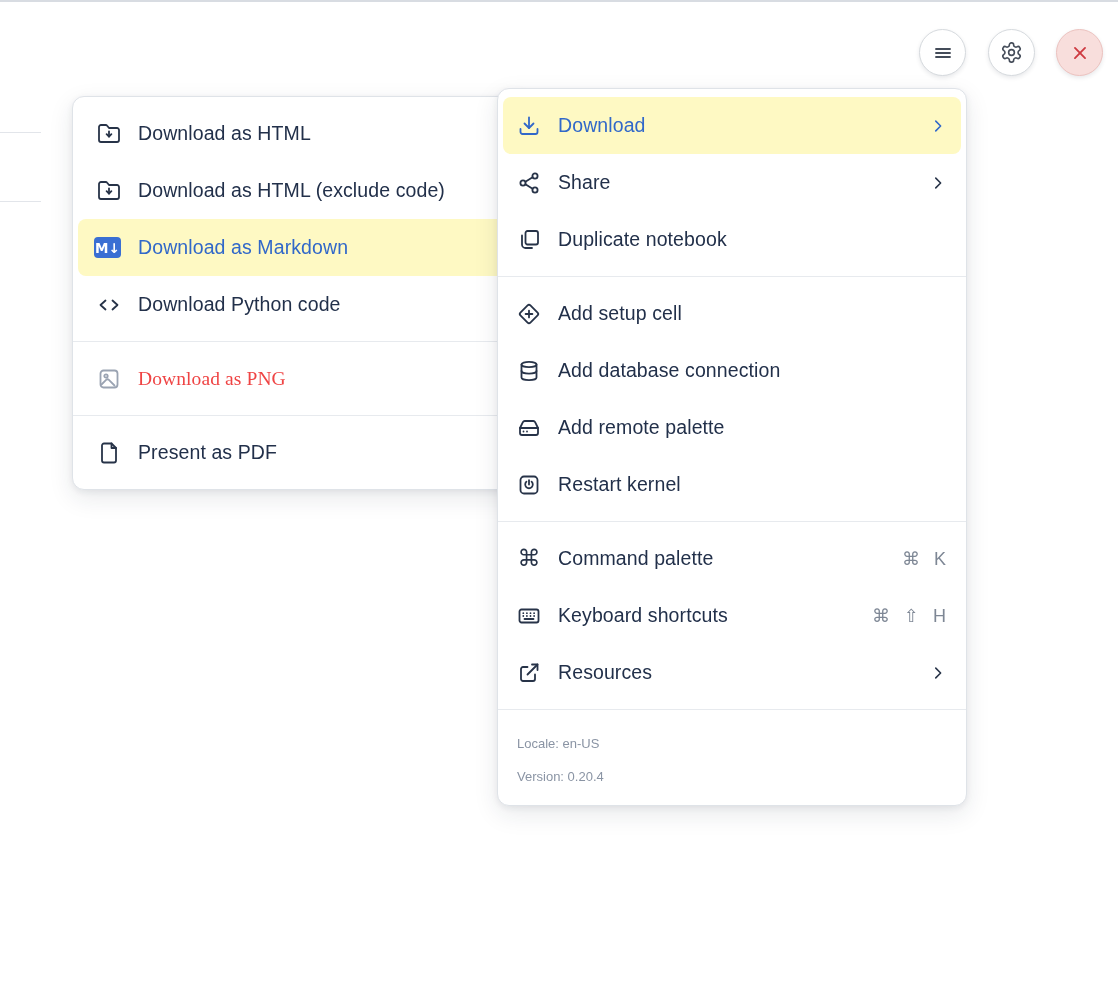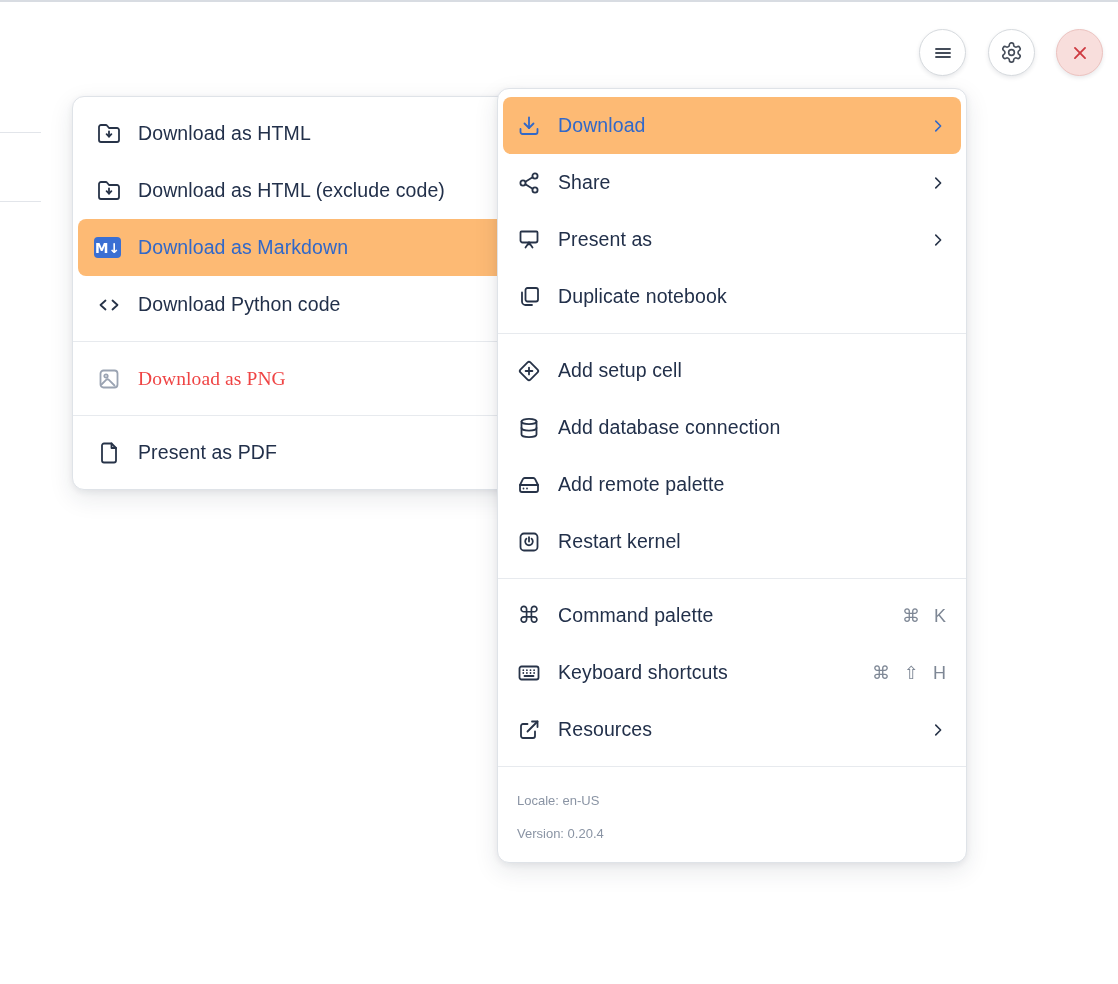--- a/index.html
+++ b/index.html
@@ -42,21 +42,21 @@
     display:flex; align-items:center; height:57px;
     margin:0 5px; border-radius:8px; gap:17px;
     font-size:19.5px; letter-spacing:.1px; color:#22304a; cursor:pointer;
     white-space:nowrap;
   }
   #download-submenu .row { padding:0 19px; }
   #main-menu .row { padding:0 14px; }
 
   .row .ic { width:24px; height:24px; flex:none; display:flex; align-items:center; justify-content:center; }
   .row svg.glyph { stroke:#273348; }
-  .row.selected { background:#fdba74; color:#3168c9; }
+  .row.selected { background:#fef9c3; color:#3168c9; }
   .row.selected svg.glyph, .row.selected svg.chev { stroke:#3168c9; }
   .row.disabled { color:#ef4444; cursor:default;font-family:Liberation Serif, serif; }
   .row.disabled svg.glyph { stroke:#9aa3b2; }
 
   svg.glyph, svg.chev { fill:none; stroke-linecap:round; stroke-linejoin:round; }
   svg.glyph { stroke-width:1.8; }
   svg.chev  { stroke:#273348; stroke-width:2.1; }
 
   .trail { margin-left:auto; display:flex; align-items:center; }
   .shortcut { margin-left:auto; color:#7e8795; font-size:18px; word-spacing:7px; letter-spacing:1px; }
@@ -198,35 +198,20 @@
       </svg>
     </span>
     <span>Share</span>
     <span class="trail">
       <svg class="chev" width="18" height="18" viewBox="0 0 24 24">
           <path d="m9 5.5 6.5 6.5L9 18.5"></path>
         </svg>
     </span>
   </div>
 
-  <div class="row">
-    <span class="ic">
-      <svg class="glyph" width="24" height="24" viewBox="0 0 24 24">
-        <path d="M20.5 4.5v8a2 2 0 0 1-2 2h-13a2 2 0 0 1-2-2v-8a1 1 0 0 1 1-1h15a1 1 0 0 1 1 1Z"></path>
-        <path d="m8.5 19.5 3.5-5 3.5 5"></path>
-          <path d="M12 14.5v2"></path>
-      </svg>
-    </span>
-    <span>Present as</span>
-    <span class="trail">
-      <svg class="chev" width="18" height="18" viewBox="0 0 24 24">
-          <path d="m9 5.5 6.5 6.5L9 18.5"></path>
-        </svg>
-    </span>
-  </div>
 
   <div class="row">
     <span class="ic">
       <svg class="glyph" width="24" height="24" viewBox="0 0 24 24">
         <rect x="8.5" y="3" width="12.5" height="13.5" rx="2"></rect>
         <path d="M5 7.5v9A3.5 3.5 0 0 0 8.5 20H15"></path>
       </svg>
     </span>
     <span>Duplicate notebook</span>
   </div>

